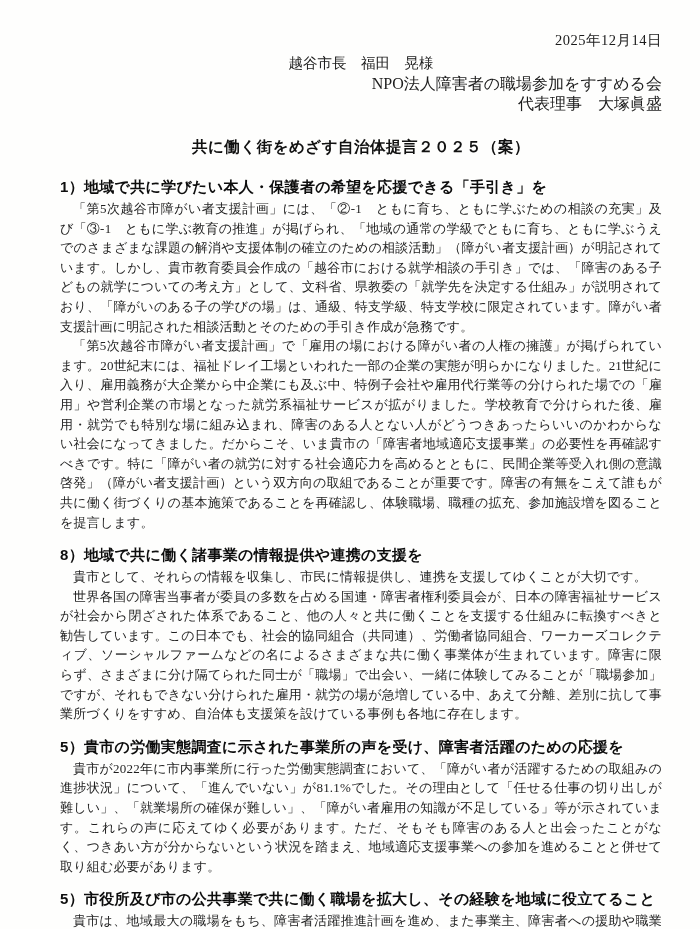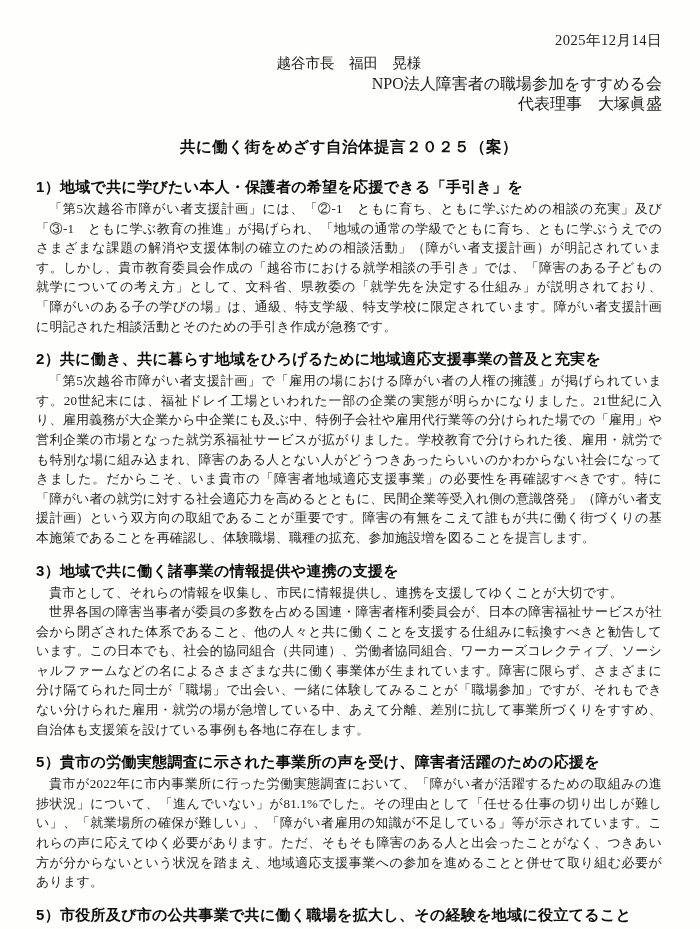--- a/index.html
+++ b/index.html
@@ -11,21 +11,21 @@
     width: 700px;
     height: 929px;
     overflow: hidden;
     color: #1b1b1b;
     font-family: "Liberation Serif", "DejaVu Serif", serif;
   }
   .doc {
     box-sizing: border-box;
     width: 700px;
     height: 929px;
-    padding: 30px 38px 0 36px;
+    padding: 30px 38px 0 60px;
     background: #fefefd;
   }
   .date-line {
     text-align: right;
     font-size: 14.5px;
     line-height: 20px;
     letter-spacing: 0.5px;
   }
   .addressee-line {
     text-align: center;
@@ -88,26 +88,25 @@
   </div>
 
   <h1 class="doc-title">共に働く街をめざす自治体提言２０２５（案）</h1>
 
   <section class="first-section">
     <h2 class="sec-heading">1）地域で共に学びたい本人・保護者の希望を応援できる「手引き」を</h2>
     <p class="sec-body">「第5次越谷市障がい者支援計画」には、「②-1　ともに育ち、ともに学ぶための相談の充実」及び「③-1　ともに学ぶ教育の推進」が掲げられ、「地域の通常の学級でともに育ち、ともに学ぶうえでのさまざまな課題の解消や支援体制の確立のための相談活動」（障がい者支援計画）が明記されています。しかし、貴市教育委員会作成の「越谷市における就学相談の手引き」では、「障害のある子どもの就学についての考え方」として、文科省、県教委の「就学先を決定する仕組み」が説明されており、「障がいのある子の学びの場」は、通級、特支学級、特支学校に限定されています。障がい者支援計画に明記された相談活動とそのための手引き作成が急務です。</p>
   </section>
 
   <section>
-    <h2 class="sec-heading">2）共に働き、共に暮らす地域をひろげるために地域適応支援事業の普及と充実を</h2>
     <p class="sec-body">「第5次越谷市障がい者支援計画」で「雇用の場における障がい者の人権の擁護」が掲げられています。20世紀末には、福祉ドレイ工場といわれた一部の企業の実態が明らかになりました。21世紀に入り、雇用義務が大企業から中企業にも及ぶ中、特例子会社や雇用代行業等の分けられた場での「雇用」や営利企業の市場となった就労系福祉サービスが拡がりました。学校教育で分けられた後、雇用・就労でも特別な場に組み込まれ、障害のある人とない人がどうつきあったらいいのかわからない社会になってきました。だからこそ、いま貴市の「障害者地域適応支援事業」の必要性を再確認すべきです。特に「障がい者の就労に対する社会適応力を高めるとともに、民間企業等受入れ側の意識啓発」（障がい者支援計画）という双方向の取組であることが重要です。障害の有無をこえて誰もが共に働く街づくりの基本施策であることを再確認し、体験職場、職種の拡充、参加施設増を図ることを提言します。</p>
   </section>
 
   <section>
-    <h2 class="sec-heading">3）地域で共に働く諸事業の情報提供や連携の支援を</h2>
+    <h2 class="sec-heading">8）地域で共に働く諸事業の情報提供や連携の支援を</h2>
     <p class="sec-body">貴市として、それらの情報を収集し、市民に情報提供し、連携を支援してゆくことが大切です。</p>
     <p class="sec-body">世界各国の障害当事者が委員の多数を占める国連・障害者権利委員会が、日本の障害福祉サービスが社会から閉ざされた体系であること、他の人々と共に働くことを支援する仕組みに転換すべきと勧告しています。この日本でも、社会的協同組合（共同連）、労働者協同組合、ワーカーズコレクティブ、ソーシャルファームなどの名によるさまざまな共に働く事業体が生まれています。障害に限らず、さまざまに分け隔てられた同士が「職場」で出会い、一緒に体験してみることが「職場参加」ですが、それもできない分けられた雇用・就労の場が急増している中、あえて分離、差別に抗して事業所づくりをすすめ、自治体も支援策を設けている事例も各地に存在します。</p>
   </section>
 
   <section>
     <h2 class="sec-heading">5）貴市の労働実態調査に示された事業所の声を受け、障害者活躍のための応援を</h2>
     <p class="sec-body">貴市が2022年に市内事業所に行った労働実態調査において、「障がい者が活躍するための取組みの進捗状況」について、「進んでいない」が81.1%でした。その理由として「任せる仕事の切り出しが難しい」、「就業場所の確保が難しい」、「障がい者雇用の知識が不足している」等が示されています。これらの声に応えてゆく必要があります。ただ、そもそも障害のある人と出会ったことがなく、つきあい方が分からないという状況を踏まえ、地域適応支援事業への参加を進めることと併せて取り組む必要があります。</p>
   </section>
 
   <section>

